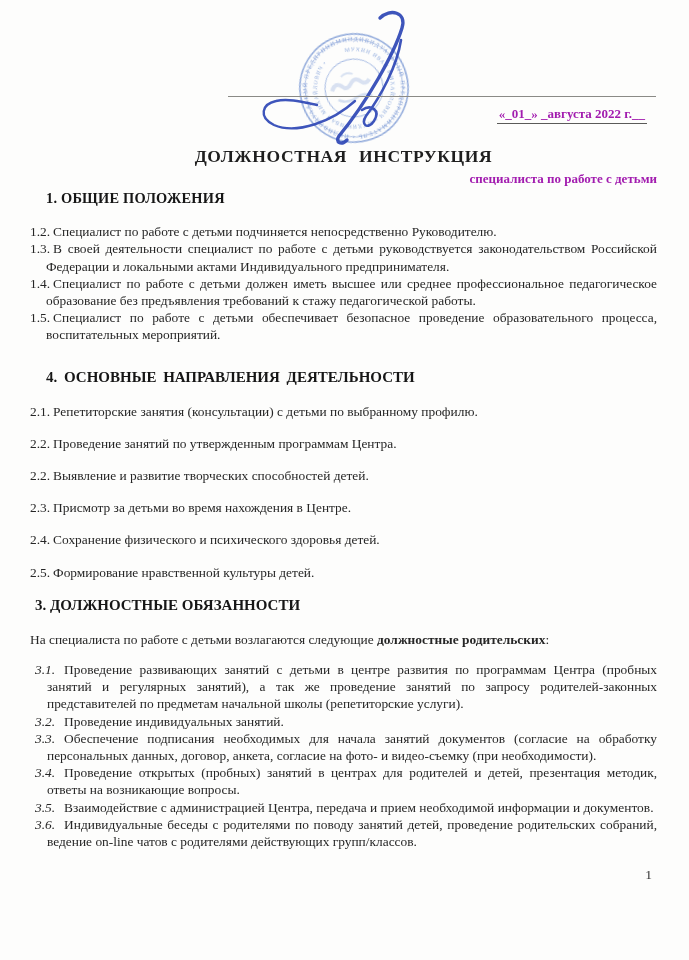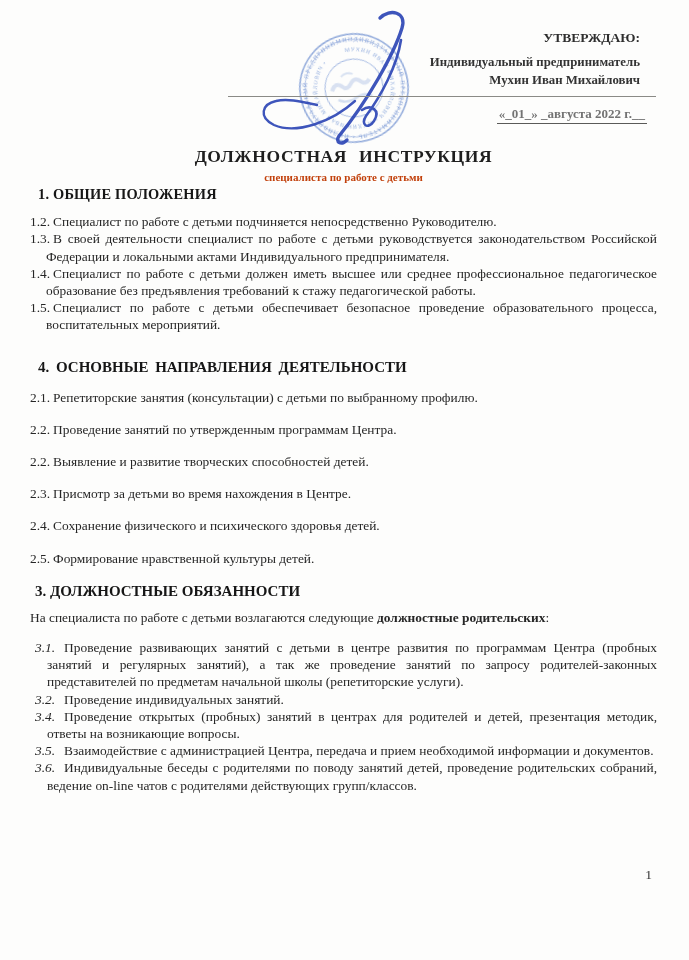--- a/index.html
+++ b/index.html
@@ -14,32 +14,32 @@
     background:#fdfdfc;overflow:hidden;color:#262626;
   }
   
   .header{position:relative;height:140px;}
   .approve{position:absolute;top:30px;right:49px;text-align:right;}
   .approve-label{font-weight:bold;font-size:13.5px;color:#2e2e2e;margin:0 0 7px 0;}
   .approver-line{font-weight:bold;font-size:12.8px;line-height:18px;color:#333;margin:0;}
   .sign-line{position:absolute;left:228px;right:33px;top:96px;border-top:1.2px solid #8a8a86;}
   .date-line{
     position:absolute;top:106px;right:42px;
-    font-weight:bold;font-size:13px;color:#737373;
+    font-weight:bold;font-size:13px;color:#a21caf;
     border-bottom:1.3px solid #5a5a58;padding:0 2px 1px 2px;
   }
   .stamp-svg{position:absolute;left:279px;top:13px;opacity:.85;}
   .sig-svg{position:absolute;left:235px;top:6px;}
   
   .title-block{text-align:center;margin:0 32px 0 30px;}
   .doc-title{font-size:17.5px;font-weight:bold;letter-spacing:.6px;word-spacing:7px;margin:6px 0 0 0;color:#1e1e1e;}
-  .doc-subtitle{font-size:11px;font-weight:bold;margin:4px 0 0 0;color:#c2410c;}
+  .doc-subtitle{font-size:13px;font-weight:bold;margin:4px 0 0 0;color:#a21caf;text-align:right;}
   
   .content{margin:0 32px 0 30px;font-size:13.4px;line-height:17.2px;text-align:justify;}
-  .sec-heading{font-weight:bold;color:#161616;margin:8px;}
+  .sec-heading{font-weight:bold;color:#161616;margin:16px;}
   .h1-style{font-size:14.4px;margin-top:3px;letter-spacing:.2px;}
   .h2-style{font-size:15px;margin-top:24px;line-height:19px;word-spacing:3px;}
   .h3-style{font-size:15px;margin-top:15px;line-height:19px;margin-left:5px;}
   .items-1{margin-top:10px;}
   .item{margin:0;padding-left:16px;text-indent:-16px;}
   .item .num{padding-right:3px;}
   .sec2-items{margin-top:12px;}
   .sec2-items .item{margin-bottom:15px;}
   .intro{margin:0;}
   .sec3-items{margin-top:13px;}
@@ -84,25 +84,20 @@
     <svg class="sig-svg" width="185" height="148" viewBox="0 0 185 148" aria-hidden="true">
       <g fill="none" stroke="#2e47b6" stroke-linecap="round" opacity="0.92">
         <path stroke-width="3.4" d="M 145 12 C 155 2, 172 6, 167 22 C 159 48, 132 96, 104 130 C 100 136, 106 140, 112 134"></path>
         <path stroke-width="2.6" d="M 166 34 C 162 60, 146 90, 131 110 C 125 119, 133 124, 139 115 C 146 104, 136 98, 127 104"></path>
         <path stroke-width="2.4" d="M 120 95 C 98 115, 62 129, 39 119 C 23 111, 27 98, 41 95 C 53 92, 68 96, 82 99"></path>
       </g>
     </svg>
 
     <div class="sign-line"></div>
 
-    <div class="approve">
-      <p class="approve-label">УТВЕРЖДАЮ:</p>
-      <p class="approver-line">Индивидуальный предприниматель</p>
-      <p class="approver-line">Мухин Иван Михайлович</p>
-    </div>
     <div class="date-line">«_01_» _августа  2022 г.__</div>
   </div>
 
   <div class="title-block">
     <h1 class="doc-title">ДОЛЖНОСТНАЯ ИНСТРУКЦИЯ</h1>
     <h2 class="doc-subtitle">специалиста по работе с детьми</h2>
   </div>
 
   <div class="content">
 
@@ -122,20 +117,21 @@
       <p class="item"><span class="num">2.3.</span><span>Присмотр за детьми во время нахождения в Центре.</span></p>
       <p class="item"><span class="num">2.4.</span><span>Сохранение физического и психического здоровья детей.</span></p>
       <p class="item"><span class="num">2.5.</span><span>Формирование нравственной культуры детей.</span></p>
     </div>
 
     <h3 class="sec-heading h3-style">3. ДОЛЖНОСТНЫЕ ОБЯЗАННОСТИ</h3>
     <p class="intro"><span>На специалиста по работе с детьми возлагаются следующие </span><b>должностные родительских</b><span>:</span></p>
     <div class="sec3-items">
       <p class="item"><span class="num">3.1.</span><span>Проведение развивающих занятий с детьми в центре развития по программам Центра (пробных занятий и регулярных занятий), а так же проведение занятий по запросу родителей-законных представителей по предметам начальной школы (репетиторские услуги).</span></p>
       <p class="item"><span class="num">3.2.</span><span>Проведение индивидуальных занятий.</span></p>
+      <p class="item"><span class="num">3.3.</span><span>Обеспечение подписания необходимых для начала занятий документов (согласие на обработку персональных данных, договор, анкета, согласие на фото- и видео-съемку (при необходимости).</span></p>
       <p class="item"><span class="num">3.4.</span><span>Проведение открытых (пробных) занятий в центрах для родителей и детей, презентация методик, ответы на возникающие вопросы.</span></p>
       <p class="item"><span class="num">3.5.</span><span>Взаимодействие с администрацией Центра, передача и прием необходимой информации и документов.</span></p>
       <p class="item"><span class="num">3.6.</span><span>Индивидуальные беседы с родителями по поводу занятий детей, проведение родительских собраний, ведение on-line чатов с родителями действующих групп/классов.</span></p>
     </div>
   </div>
 
   <div class="page-number">1</div>
 </div>
 
 </body></html>

